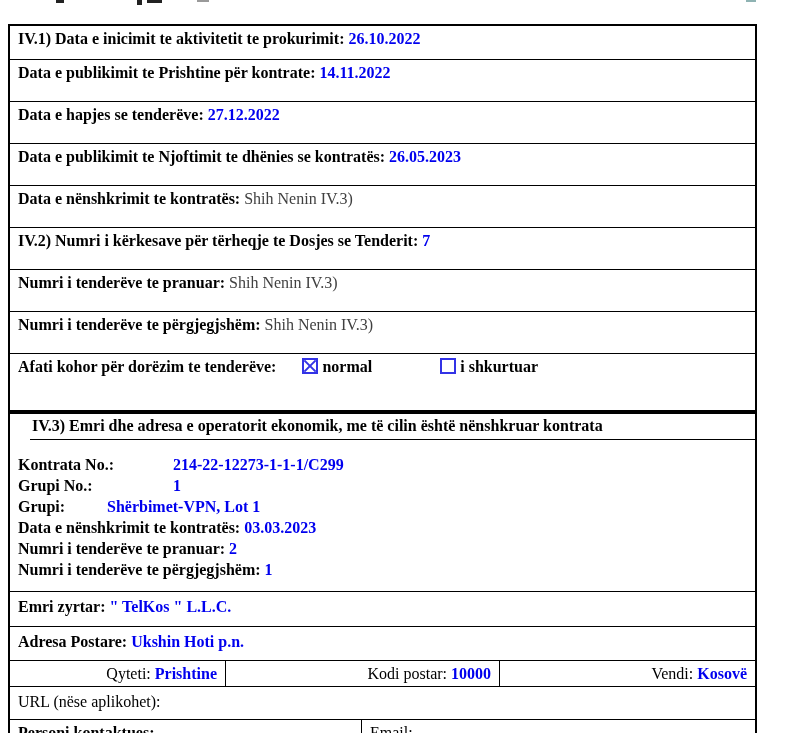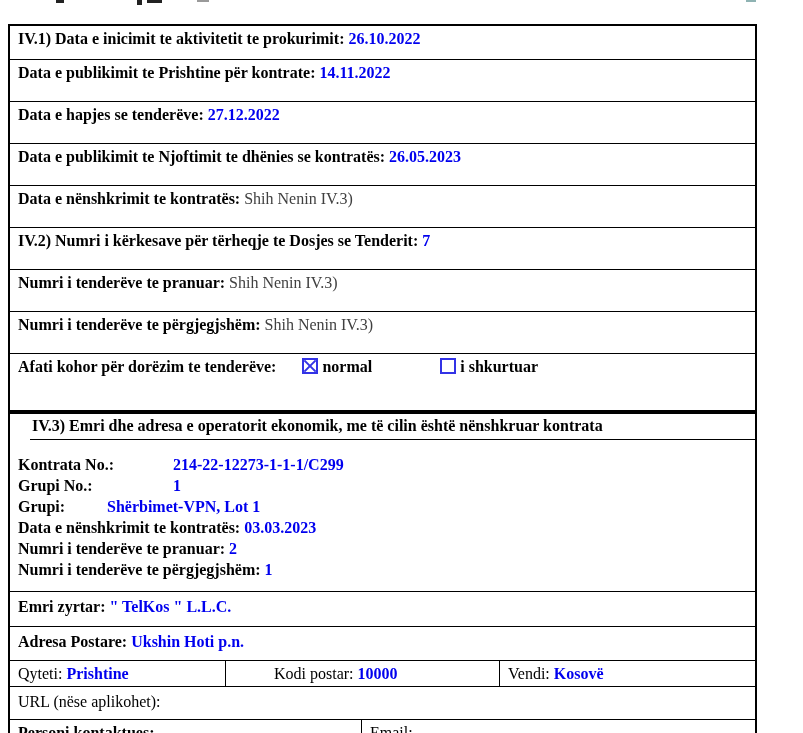--- a/index.html
+++ b/index.html
@@ -41,21 +41,21 @@
   .cbgap2{margin-left:68px;}
   .cblabel{font-weight:bold;}
   
   .t2 .header{height:26px;padding:3px 4px 0 2px;font-weight:bold;margin-left:20px;}
   .t2 .contract-block{height:152px;padding:14px 8px 0 8px;line-height:21px;}
   .t2 .contract-block .line{white-space:nowrap;}
   .lw155{display:inline-block;width:155px;}
   .lw89{display:inline-block;width:89px;}
   .t2 .r-emri{height:35px;padding-top:6px;}
   .t2 .r-adresa{height:34px;padding-top:6px;}
-  .t2 .r-city{height:26px;padding:0;display:flex;}
+  .t2 .r-city{height:26px;padding:0;display:flex;text-align:right;}
   .t2 .r-city .cell{box-sizing:border-box;border-right:1.5px solid #000;padding:4px 8px 0 8px;overflow:hidden;white-space:nowrap;}
   .t2 .r-city .c1{width:216px;}
   .t2 .r-city .c2{width:234px;margin-left:40px;}
   .t2 .r-city .c3{flex:1;border-right:none;}
   .t2 .r-url{height:33px;padding-top:6px;font-weight:normal;}
   .t2 .r-contact{height:40px;padding:0;display:flex;border-bottom:none;}
   .t2 .r-contact .cell{box-sizing:border-box;border-right:1.5px solid #000;padding:4px 8px 0 8px;overflow:hidden;white-space:nowrap;}
   .t2 .r-contact .c1{width:352px;}
   .t2 .r-contact .c2{flex:1;border-right:none;}
 </style>

